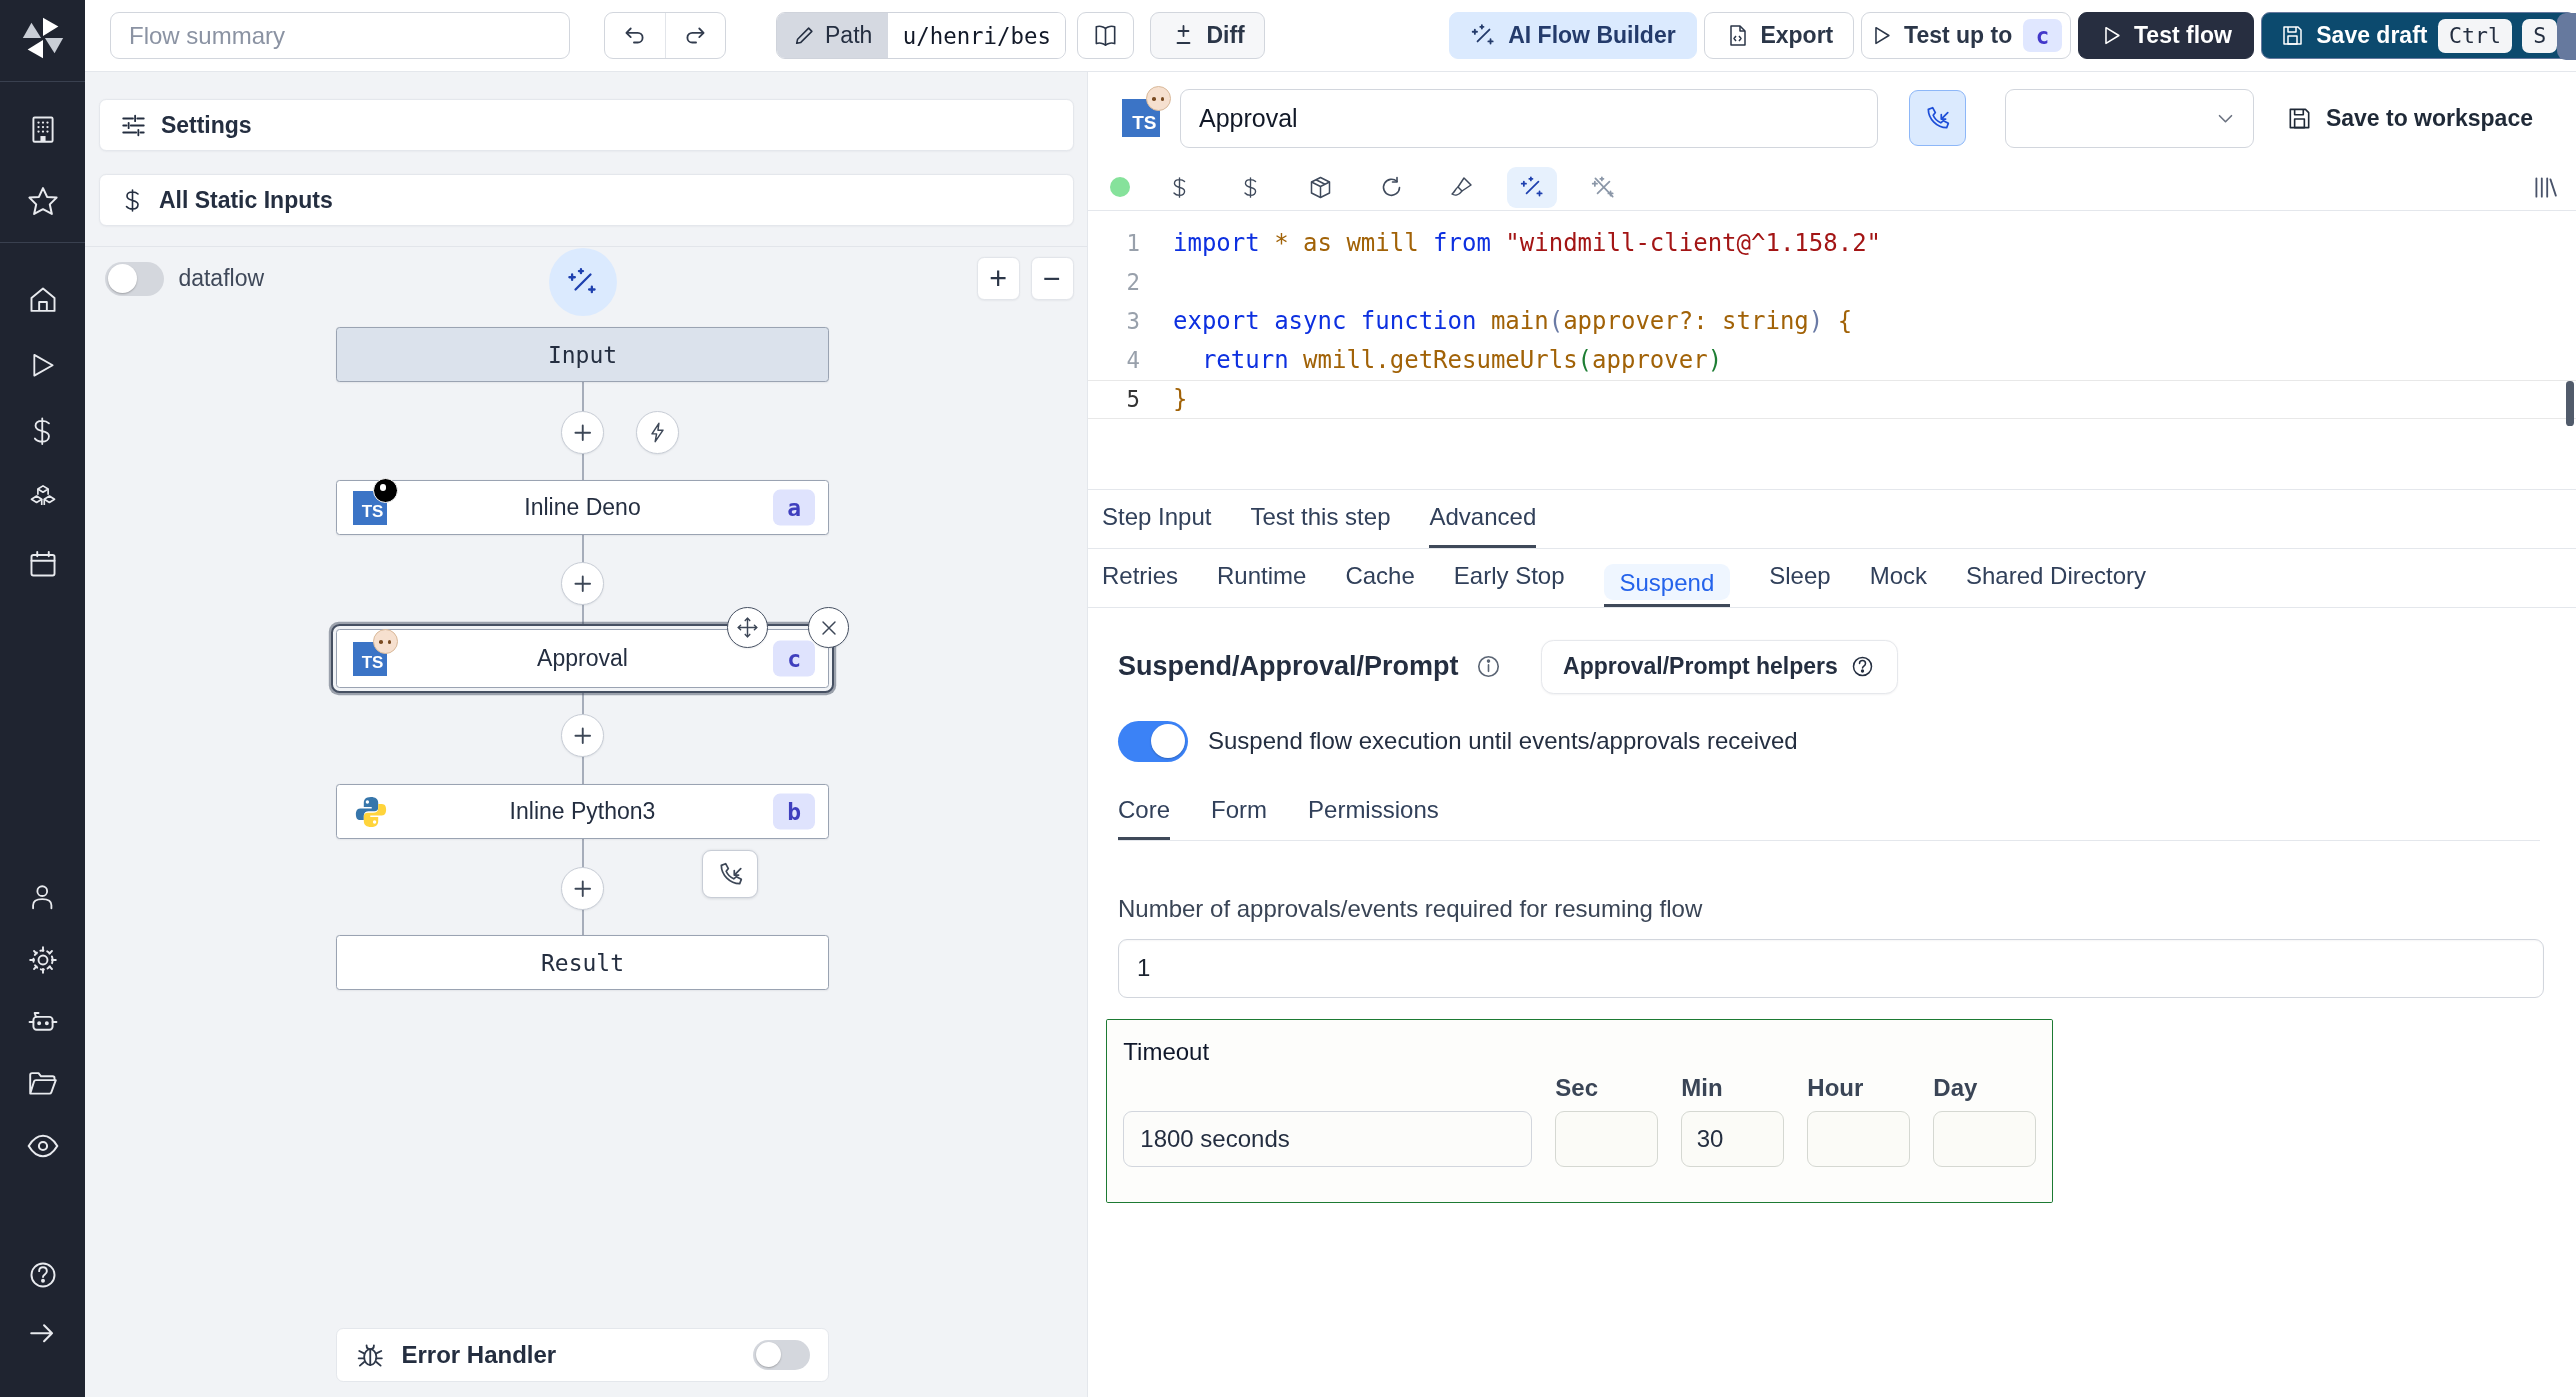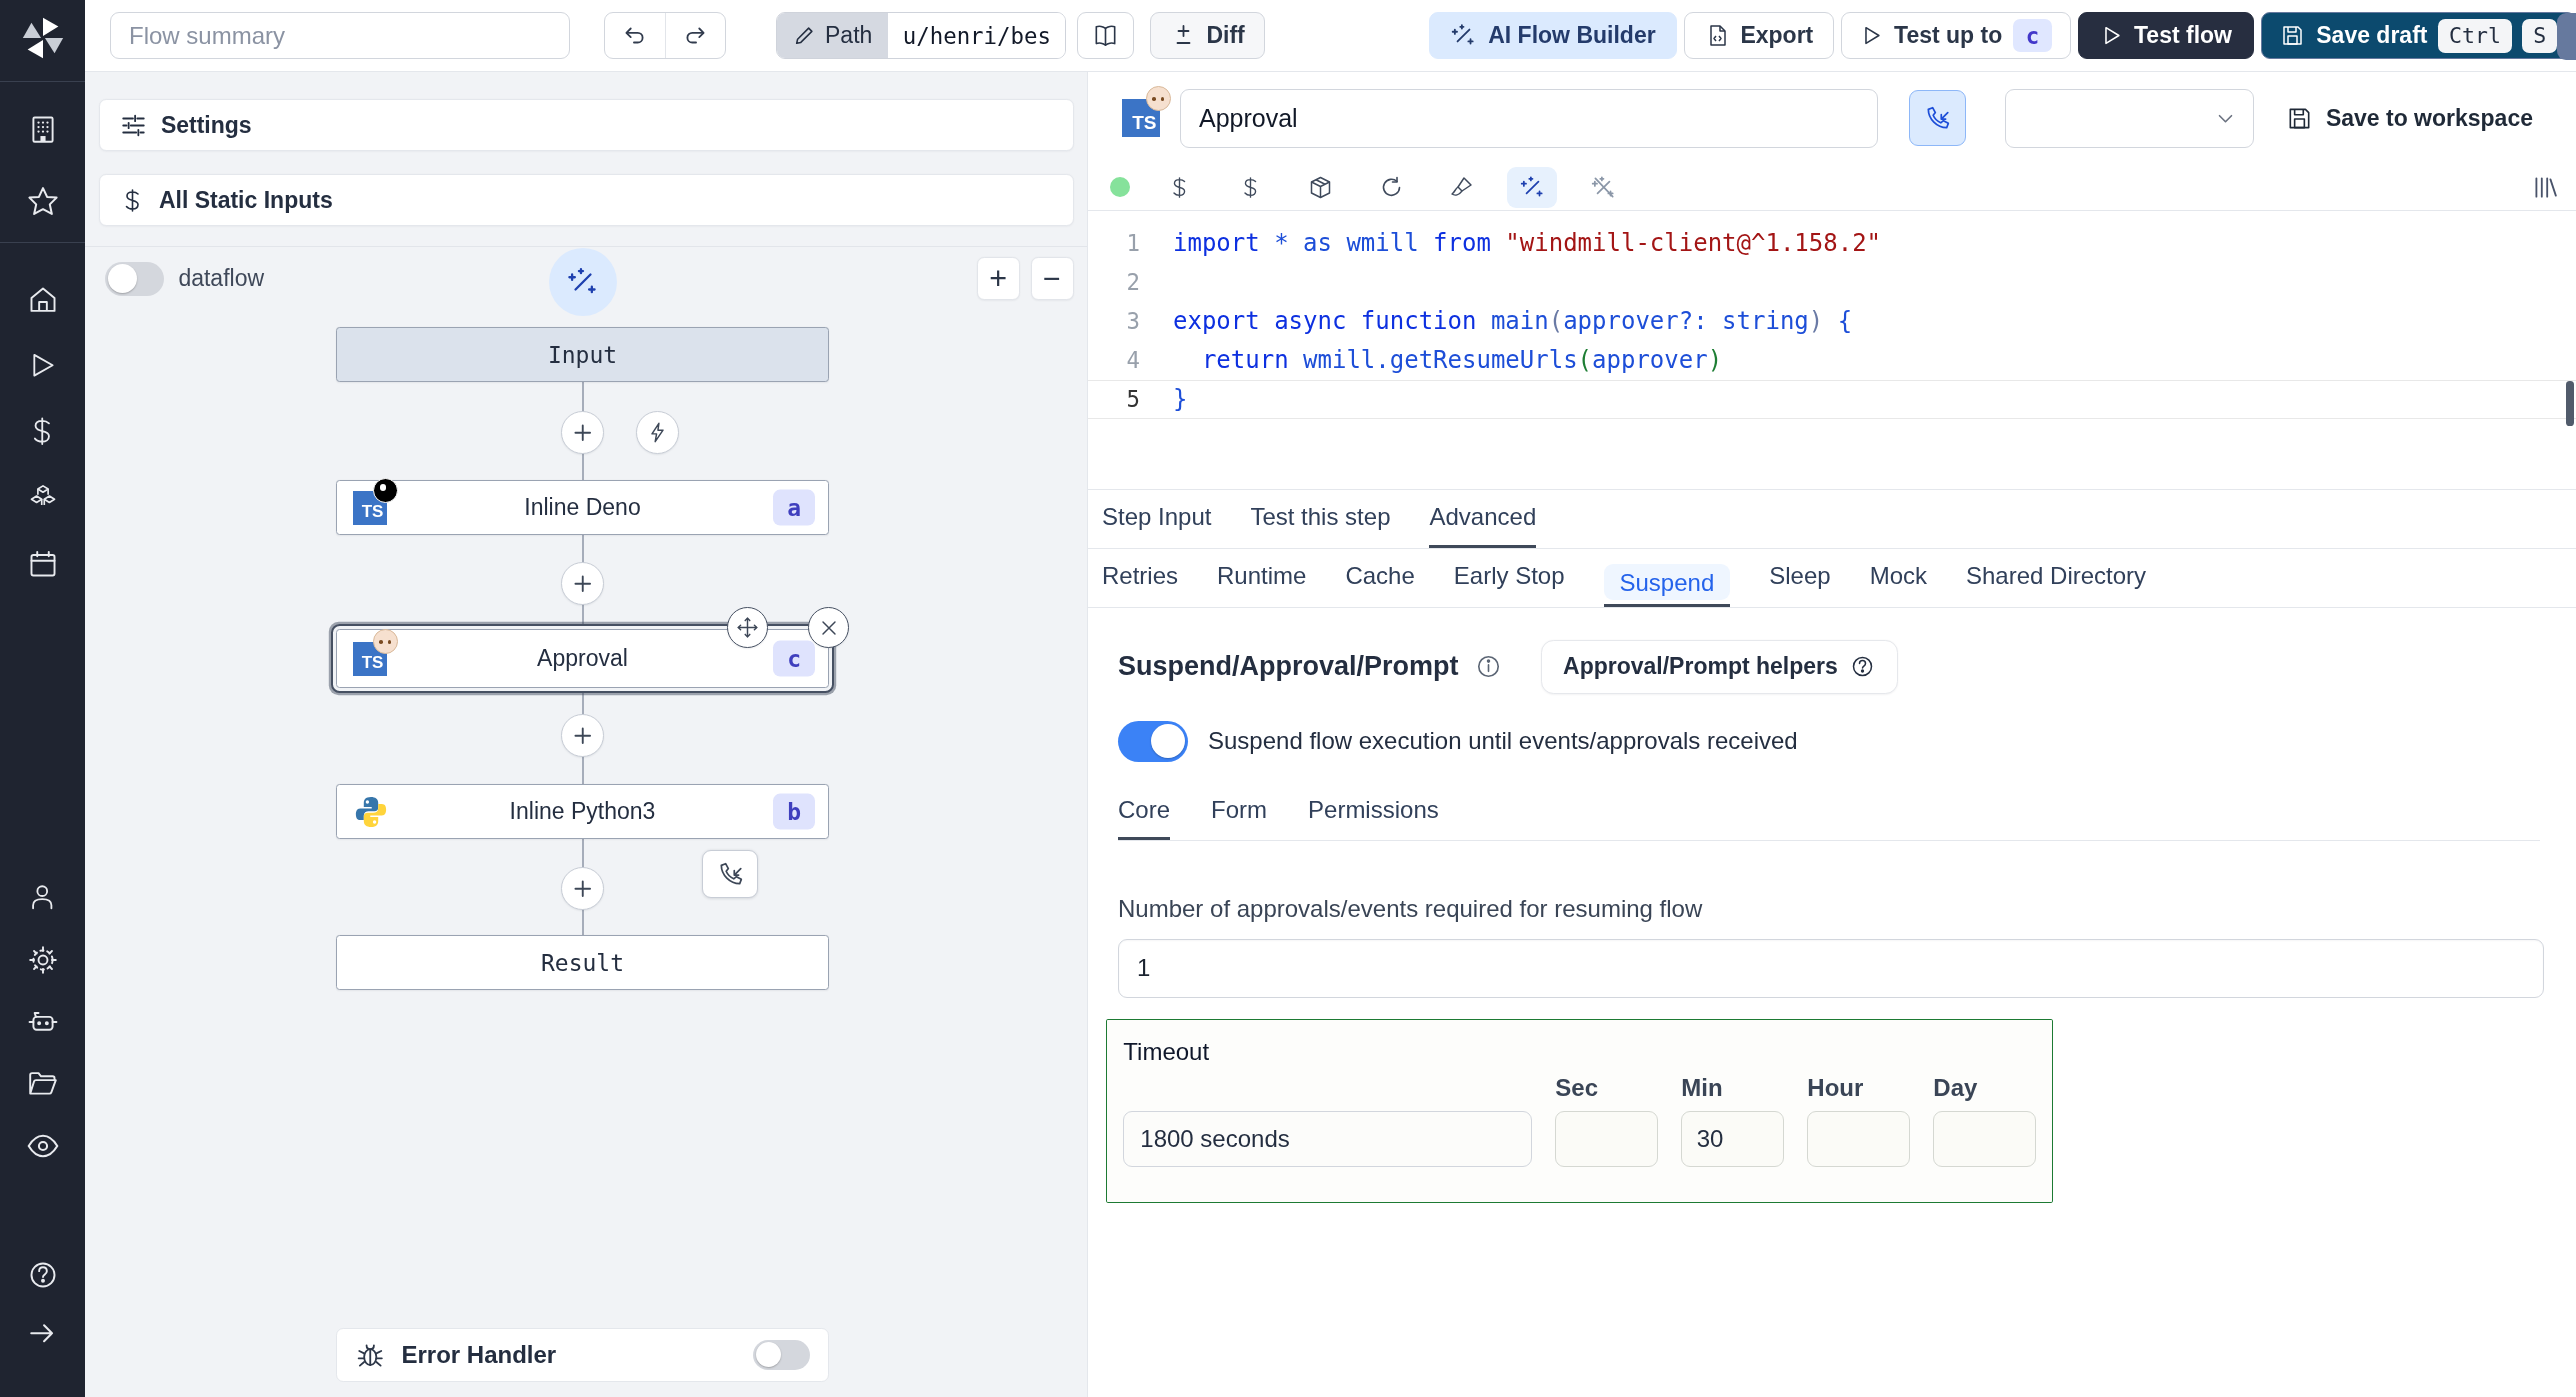--- a/index.html
+++ b/index.html
@@ -29,21 +29,21 @@
   .undo-redo > div { flex: 1; display: flex; align-items: center; justify-content: center; color: #323c4e; cursor: pointer; }
   .undo-redo > div:first-child { border-right: 0.9px solid #e2e5ea; }
   .path-group { margin-left: 50px; display: flex; height: 47px; border: 0.9px solid #cfd3db; border-radius: 9px; overflow: hidden; }
   .path-left { display: flex; align-items: center; gap: 9px; padding: 0 16px; background: #d5d9e1; color: #242e40; font-size: 23px; cursor: pointer; }
   .path-right { display: flex; align-items: center; padding: 0 14.4px; background: #fff; font-size: 22.4px; color: #111827; }
   .tb-book { margin-left: 10.8px; width: 57px; }
   .tb-diff { margin-left: 16px; width: 115px; background: #f6f7f9; }
   .tb-right { margin-left: auto; display: flex; align-items: center; gap: 7px; padding-right: 0; }
   .tb-ai { background: #dbeafe; border-color: #dbeafe; color: #243b6b; padding: 0 20px; }
   .tb-export { padding: 0 20px; }
-  .tb-testupto { padding: 0 18px; }
+  .tb-testupto { padding: 0 8px; }
   .badge-c { background: #e0e7ff; color: #4338ca; font-family: "DejaVu Sans Mono", monospace; font-weight: bold; border-radius: 7.2px; padding: 3.6px 12.6px; font-size: 22.4px; }
   .tb-testflow { background: #272e40; border-color: #272e40; color: #fff; padding: 0 21.5px; }
   .tb-save { background: #0c4a6e; border-color: #66799e; color: #fff; padding: 0 18px; }
   .kbd { background: #f4f5f7; color: #242e40; border-radius: 7.2px; font-family: "DejaVu Sans Mono", monospace; font-size: 21.5px; font-weight: normal; padding: 4.5px 10.8px; }
   .tb-partial { position: absolute; right: -12.6px; top: 12.6px; width: 32px; height: 47px; background: #66799e; border-radius: 9px; }
 
   
   .flow-panel { position: absolute; left: 85px; top: 72px; width: 1002px; height: 1326px; background: #f1f3f6; z-index: 5; }
   .fp-top { padding: 27px 13.5px 0 13.5px; border-bottom: 0.9px solid #e2e5ea; padding-bottom: 20px; }
   .fp-card { height: 52px; background: #fff; border: 0.9px solid #e4e7ec; border-radius: 7.2px; display: flex; align-items: center; gap: 14.4px; padding: 0 20px; font-weight: bold; color: #242e40; font-size: 23px; cursor: pointer; box-shadow: 0 0.9px 1.8px rgba(16,24,40,.04); }
@@ -99,21 +99,21 @@
   .ed-ic.dim { color: #8b97a8; }
   .ed-lib { margin-left: auto; margin-right: 18px; color: #49536a; cursor: pointer; }
 
   .code-area { position: relative; height: 278px; font-family: "DejaVu Sans Mono", monospace; font-size: 24px; padding-top: 12.6px; }
   .code-row { display: flex; height: 39px; align-items: center; position: relative; }
   .code-row .num { width: 52px; text-align: right; color: #98a0ab; font-size: 22.4px; flex: none; }
   .code-row .txt { padding-left: 33px; white-space: pre; }
   .code-row.current { border-top: 0.9px solid #e8e8e8; border-bottom: 0.9px solid #e8e8e8; }
   .code-row.current .num { color: #333; }
   .tok-kw { color: #0d30e0; }
-  .tok-pl { color: #1d4ed8; }
+  .tok-pl { color: #a16207; }
   .tok-str { color: #a31515; }
   .tok-brA { color: #6a7aa5; }
   .tok-brB { color: #1e7e34; }
   .code-scrollmark { position: absolute; right: 1.8px; top: 170px; width: 8px; height: 45px; background: #515b6b; border-radius: 3.6px; }
 
   .rp-divider { height: 0.9px; background: #e4e7ec; }
   .tabrow { display: flex; align-items: flex-end; gap: 0; padding-left: 14px; border-bottom: 0.9px solid #e4e7ec; height: 59px; }
   .tab { padding: 0 0 14.4px 0; margin-right: 39px; font-size: 24px; color: #31405a; cursor: pointer; border-bottom: 3.6px solid transparent; }
   .tab.active-dark { border-bottom-color: #3f4959; }
   .tab-pillwrap { margin-right: 39px; padding-bottom: 7.2px; border-bottom: 3.6px solid #3f4959; cursor: pointer; }

